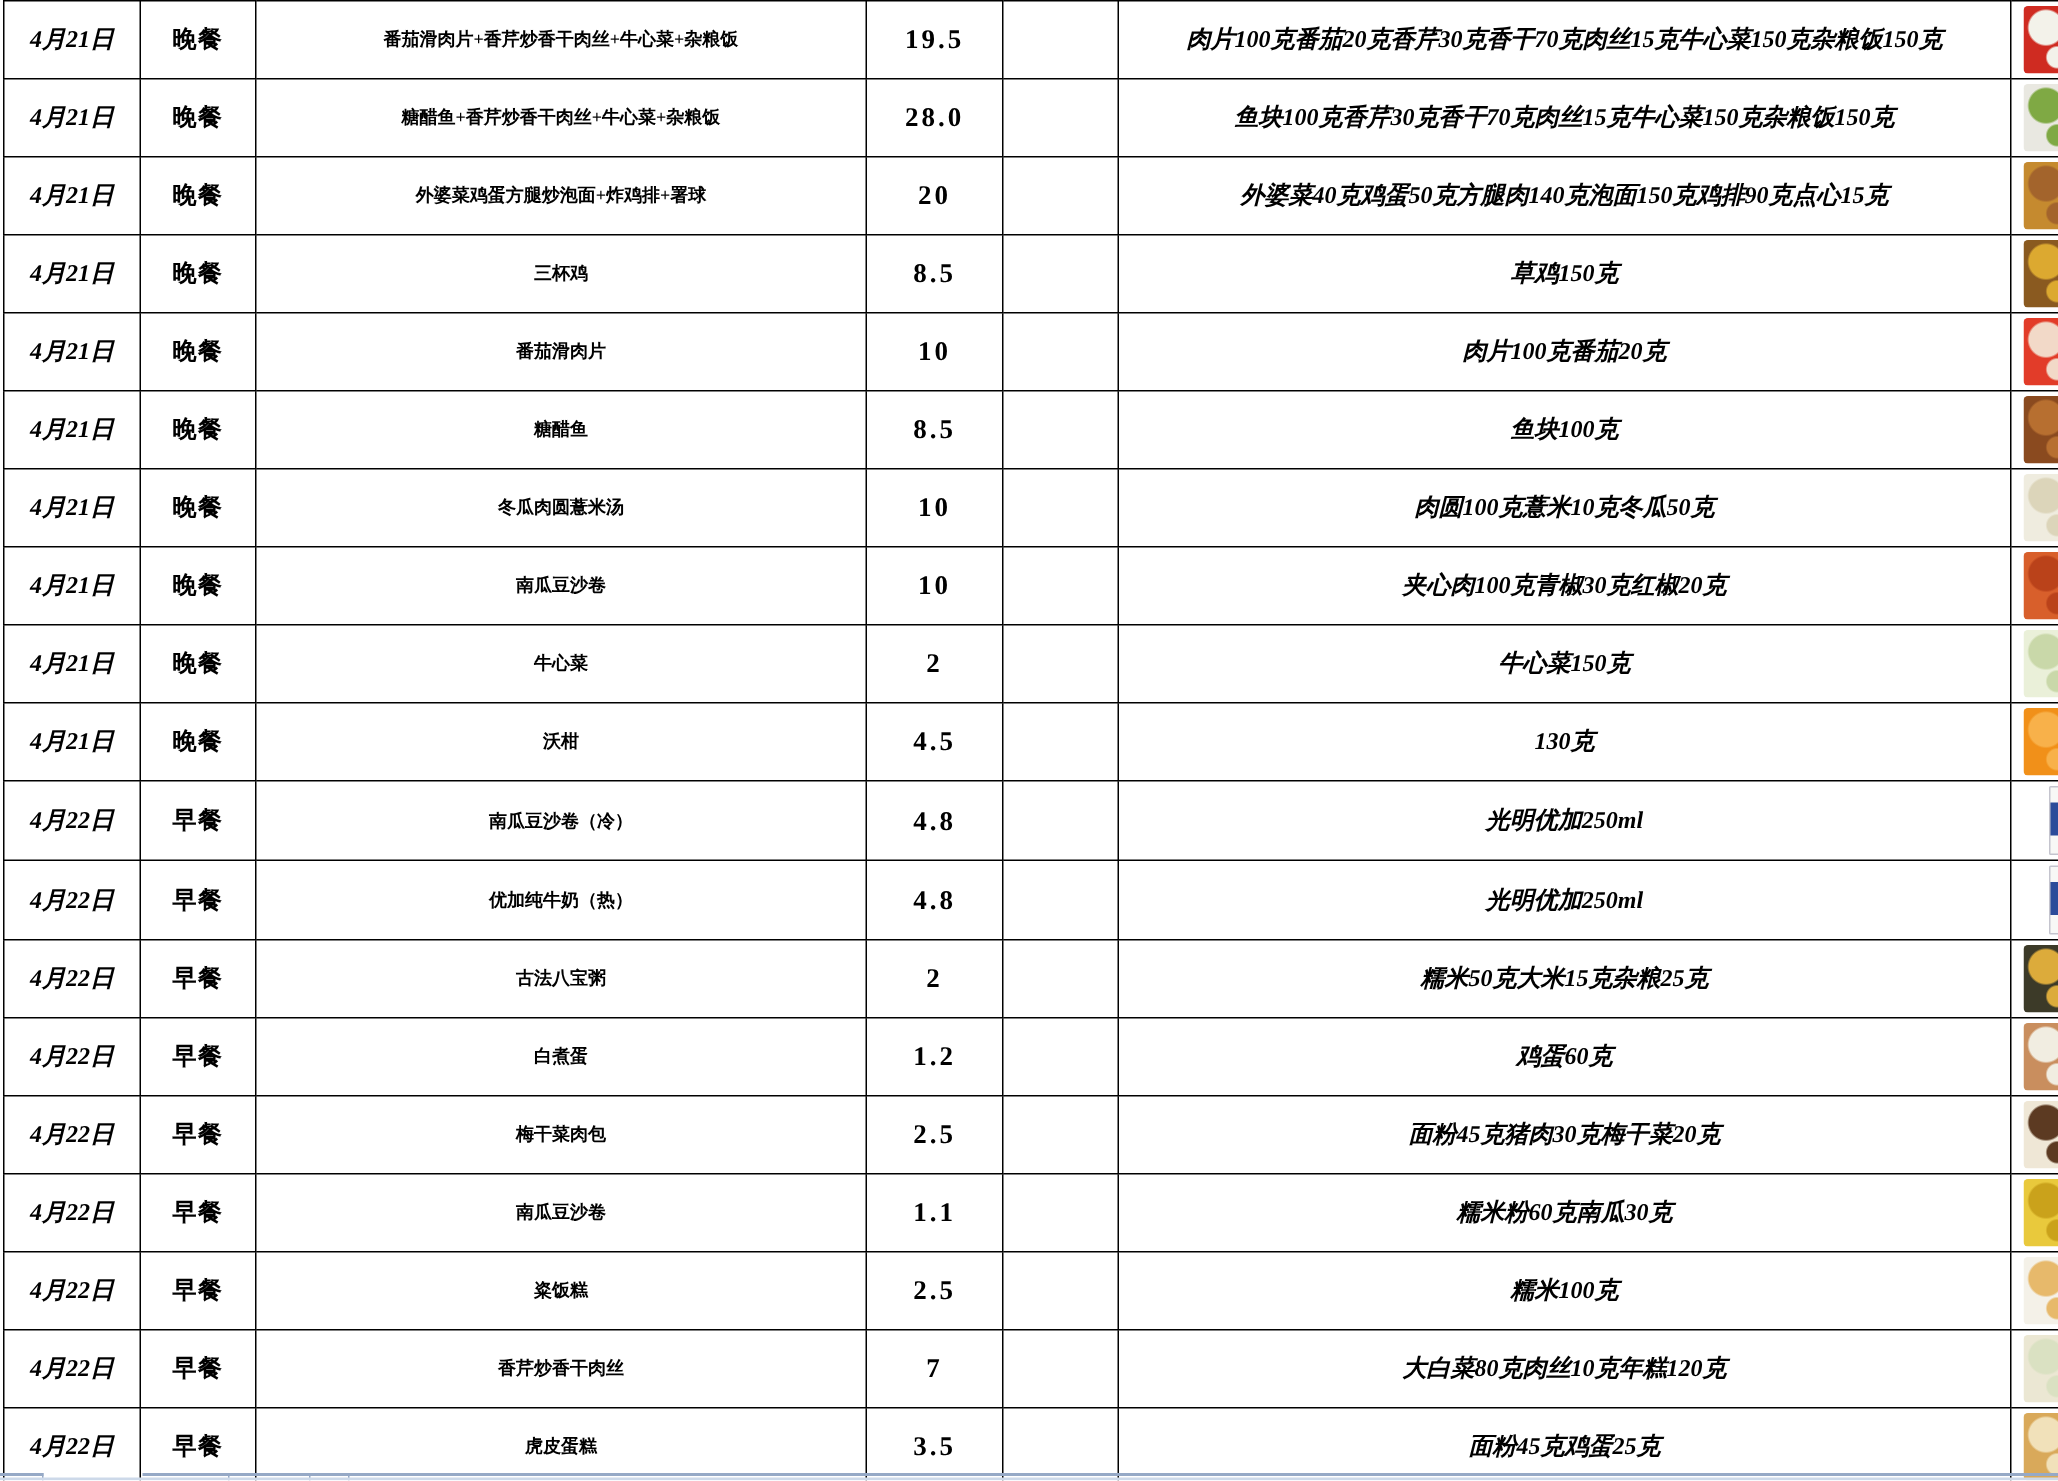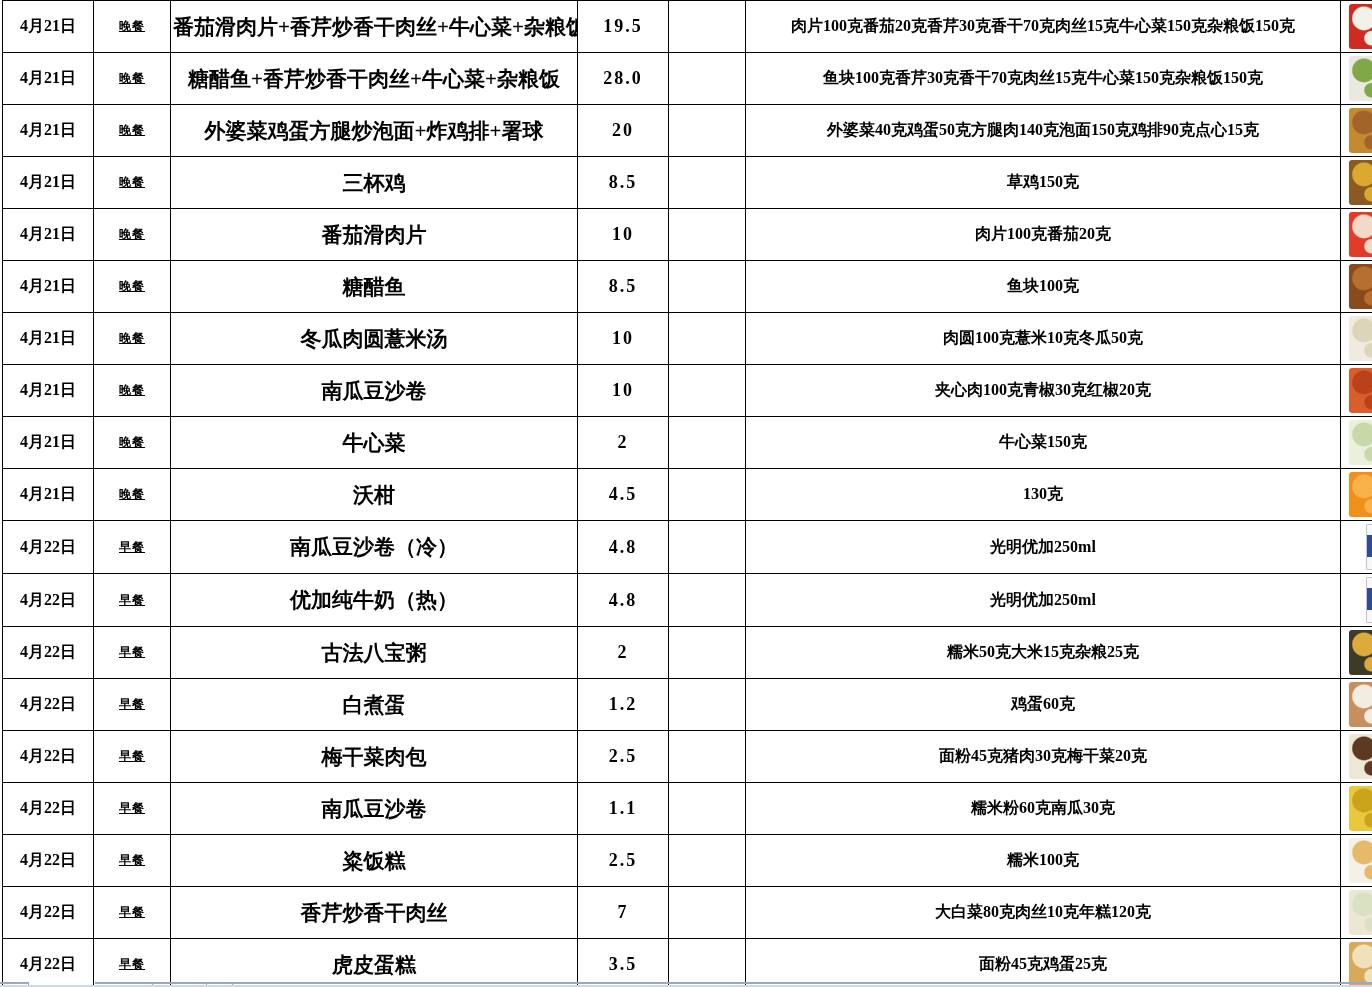--- a/index.html
+++ b/index.html
@@ -11,26 +11,26 @@
     position:absolute;left:2px;top:0;width:1368px;
     border-collapse:collapse;table-layout:fixed;
   }
   table.menu tr{height:51.68px;}
   table.menu td{
     border:1.5px solid #000;
     text-align:center;vertical-align:middle;
     font-weight:bold;color:#000;padding:0 2px;overflow:hidden;
     white-space:nowrap;
   }
-  .col-date{width:86px;font-size:16px;}
-  .col-meal{width:72px;font-size:12px;letter-spacing:1px;text-decoration:underline;}
-  .col-dish{width:402px;font-size:21px;margin-top:41px;}
+  .col-date{width:86px;font-size:16px;font-style:italic;}
+  .col-meal{width:72px;font-size:16px;letter-spacing:1px;}
+  .col-dish{width:402px;font-size:12px;margin-top:41px;}
   .col-price{width:86px;font-size:18px;letter-spacing:2px;}
   .col-spacer{width:72px;}
-  .col-ing{width:590px;font-size:16px;}
+  .col-ing{width:590px;font-size:16px;font-style:italic;}
   .col-img{width:60px;padding:0;}
   .thumb{
     width:50px;height:45px;margin:3px 2px 3px 6px;border-radius:3px;
   }
   .thumb.carton{
     width:13px;height:44px;margin:3px auto;border:1px solid #c4c4ce;border-radius:1px;
   }
   
   .grid-frag{position:absolute;background:transparent;border-top:2px solid #96a9c6;}
   .edge-strip{position:absolute;left:0;top:984.5px;width:1372px;height:2.5px;background:#cdd9e9;}

